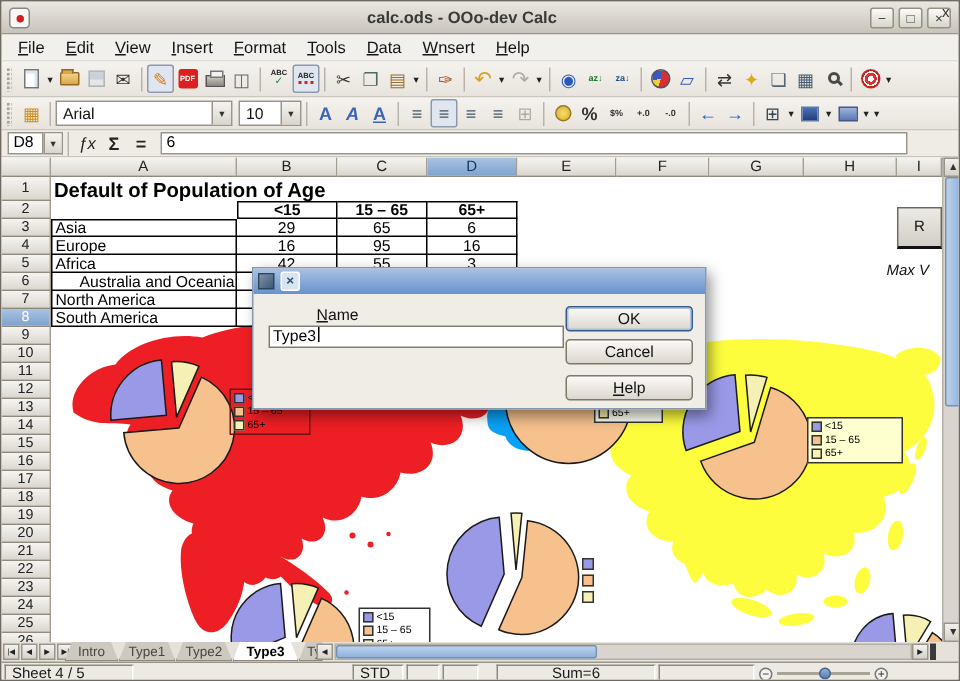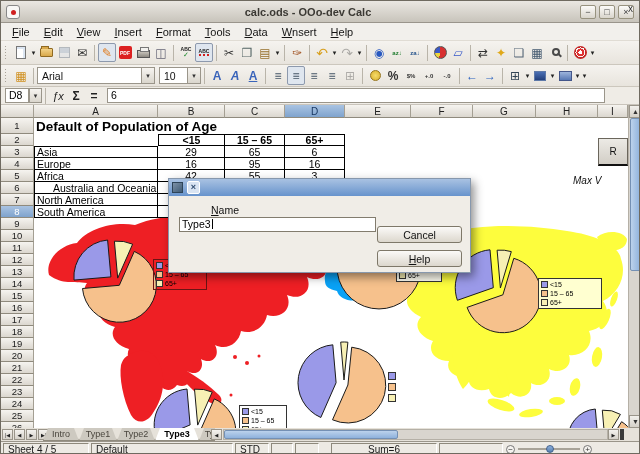--- a/index.html
+++ b/index.html
@@ -373,21 +373,21 @@
           <span>65+</span>
         </div>
       </div>
     <div class="swatches" id="legend-af" style="left:387px;top:267px;">
         <div class="sq" style="background: rgb(154, 153, 232);"></div>
         <div class="sq" style="background: rgb(246, 193, 140);"></div>
         <div class="sq" style="background: rgb(247, 240, 180);"></div>
       </div>
 
     <div class="pbtn" style="left:597px;top:33px;width:30px;height:28px;">R</div>
-    <div class="maxv" style="left:572px;top:70px;width:29px;font-style:italic;">Max V</div>
+    <div class="maxv" style="left:590px;top:70px;width:29px;font-style:italic;">Max V</div>
 
     <div id="colheads">
         <div class="hdr" style="left: 0px; top: 0px; width: 33px; height: 13px;"></div>
         <div class="hdr" style="left: 33px; top: 0px; width: 124px; height: 13px;">A</div>
         <div class="hdr" style="left: 157px; top: 0px; width: 67px; height: 13px;">B</div>
         <div class="hdr" style="left: 224px; top: 0px; width: 60px; height: 13px;">C</div>
         <div class="hdr activeh" style="left: 284px; top: 0px; width: 60px; height: 13px;">D</div>
         <div class="hdr" style="left: 344px; top: 0px; width: 66px; height: 13px;">E</div>
         <div class="hdr" style="left: 410px; top: 0px; width: 62px; height: 13px;">F</div>
         <div class="hdr" style="left: 472px; top: 0px; width: 63px; height: 13px;">G</div>
@@ -475,21 +475,20 @@
     <div class="navbtn" style="left:210px;">◀</div>
     <div class="hscroll">
       <div class="hthumb"></div>
     </div>
     <div class="navbtn" style="left:607px;">▶</div>
     <div class="splitter"></div>
   </div>
 
   <div class="statusbar">
     <div class="sfield" style="left:2px;width:86px;">Sheet 4 / 5</div>
-    <div class="sfield" style="left:90px;width:142px;">Default</div>
     <div class="sfield" style="left:234px;width:34px;">STD</div>
     <div class="sfield" style="left:270px;width:22px;"></div>
     <div class="sfield" style="left:294px;width:24px;"></div>
     <div class="sfield" style="left:330px;width:106px;text-align:center;">Sum=6</div>
     <div class="sfield" style="left:438px;width:64px;"></div>
     <div class="zslider" style="left:505px;">
       <div class="zcirc">−</div>
       <div class="ztrack">
           <div class="zthumb"></div>
         </div>
@@ -502,19 +501,20 @@
     <div class="dlg-title">
       <div class="dlg-ic"></div>
       <div class="dlg-x">×</div>
     </div>
     <div class="dlg-label">
       <span class="ac">N</span><span>ame</span>
     </div>
     <div class="dlg-input">
       <span>Type3</span><span class="cbar"></span>
     </div>
+    <div class="dlg-btn def" style="top:25px;">OK</div>
     <div class="dlg-btn" style="top:47px;">Cancel</div>
     <div class="dlg-btn" style="top:71px;">
       <span><span class="ac">H</span><span>elp</span></span>
     </div>
   </div>
 
 </div>
 
 </body></html>

